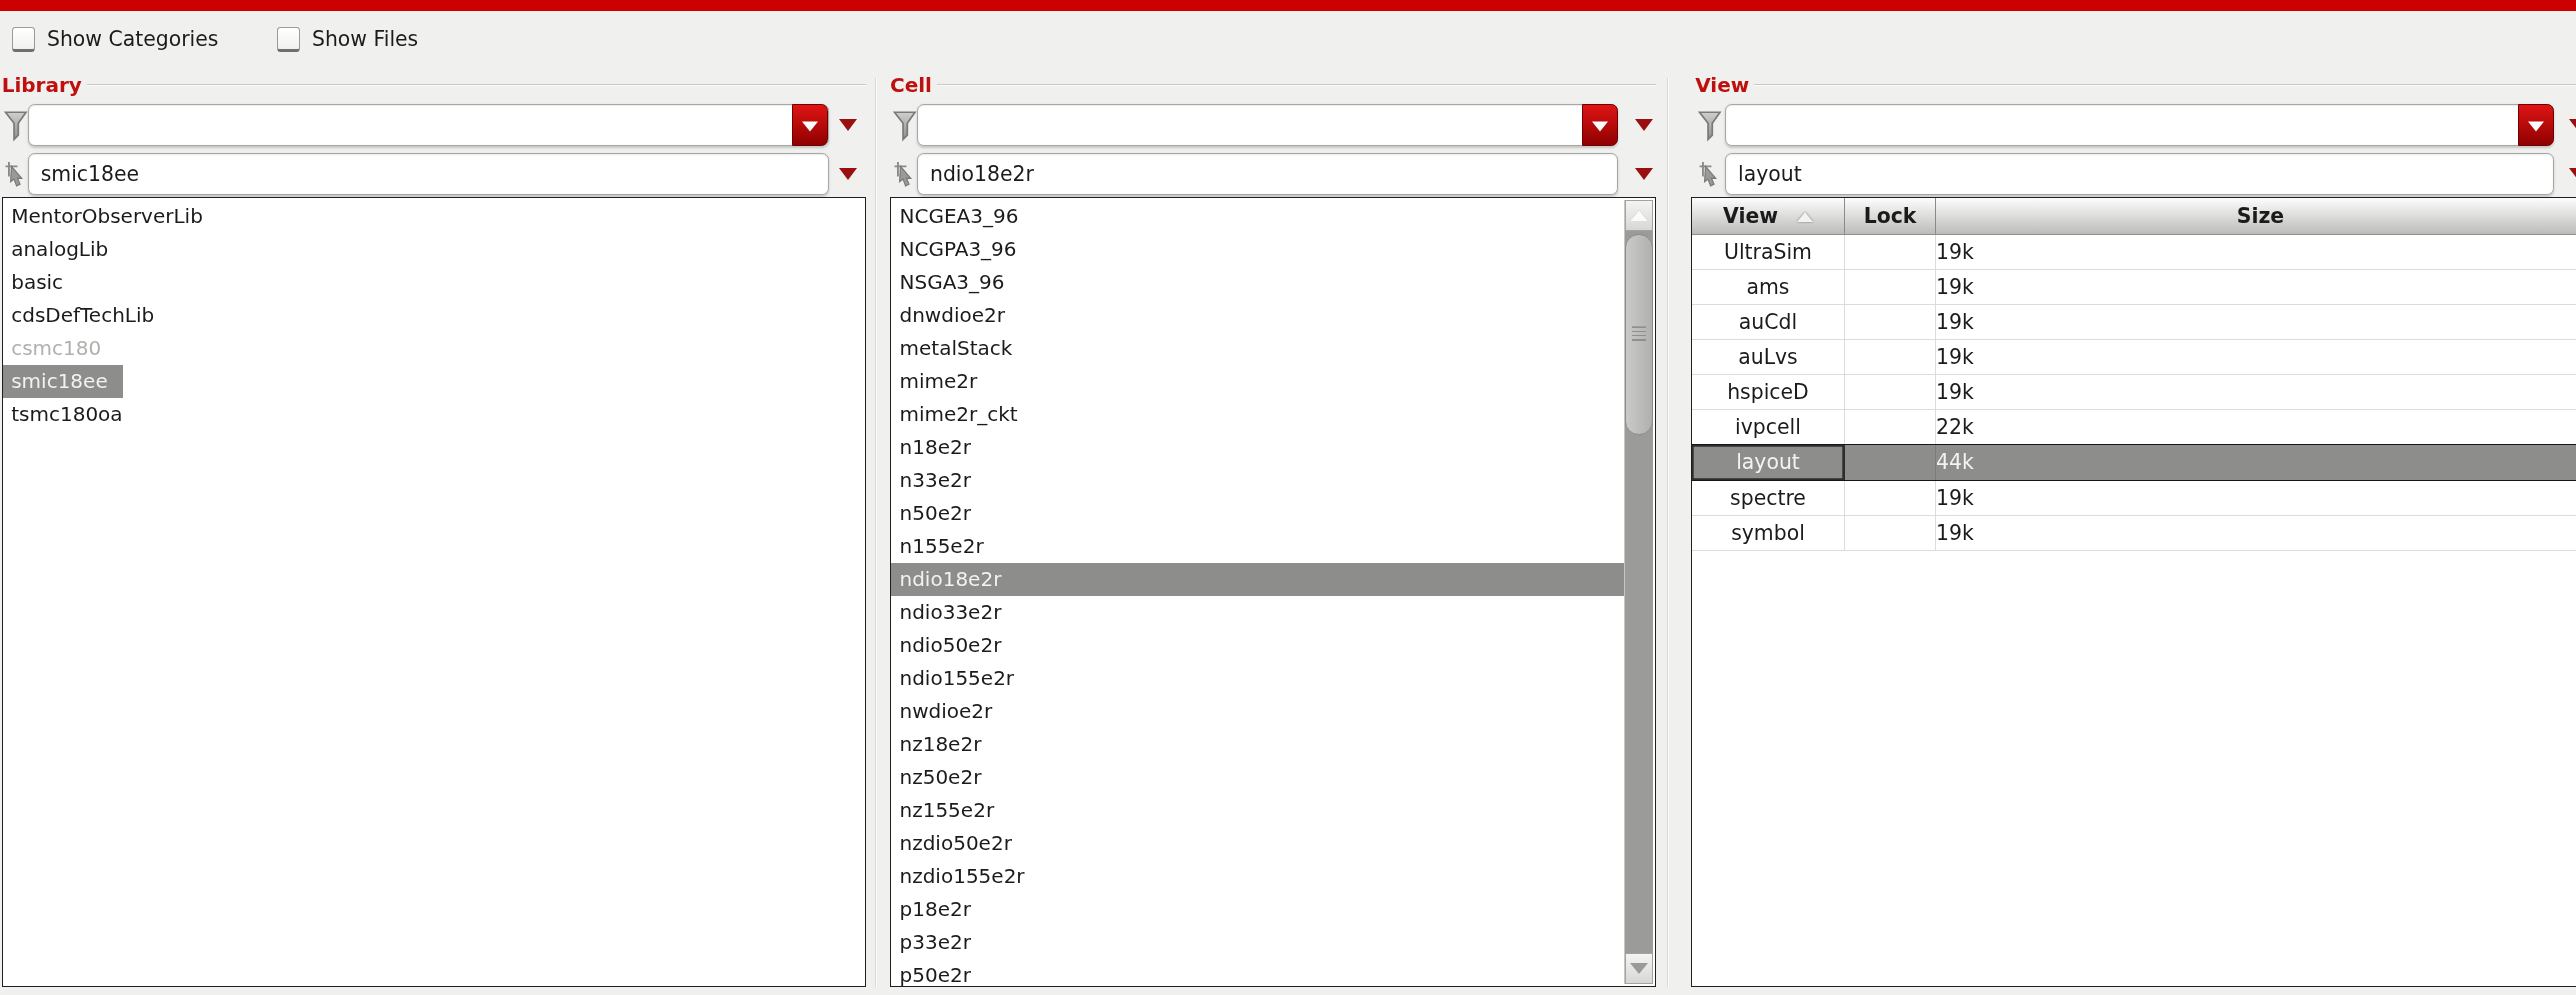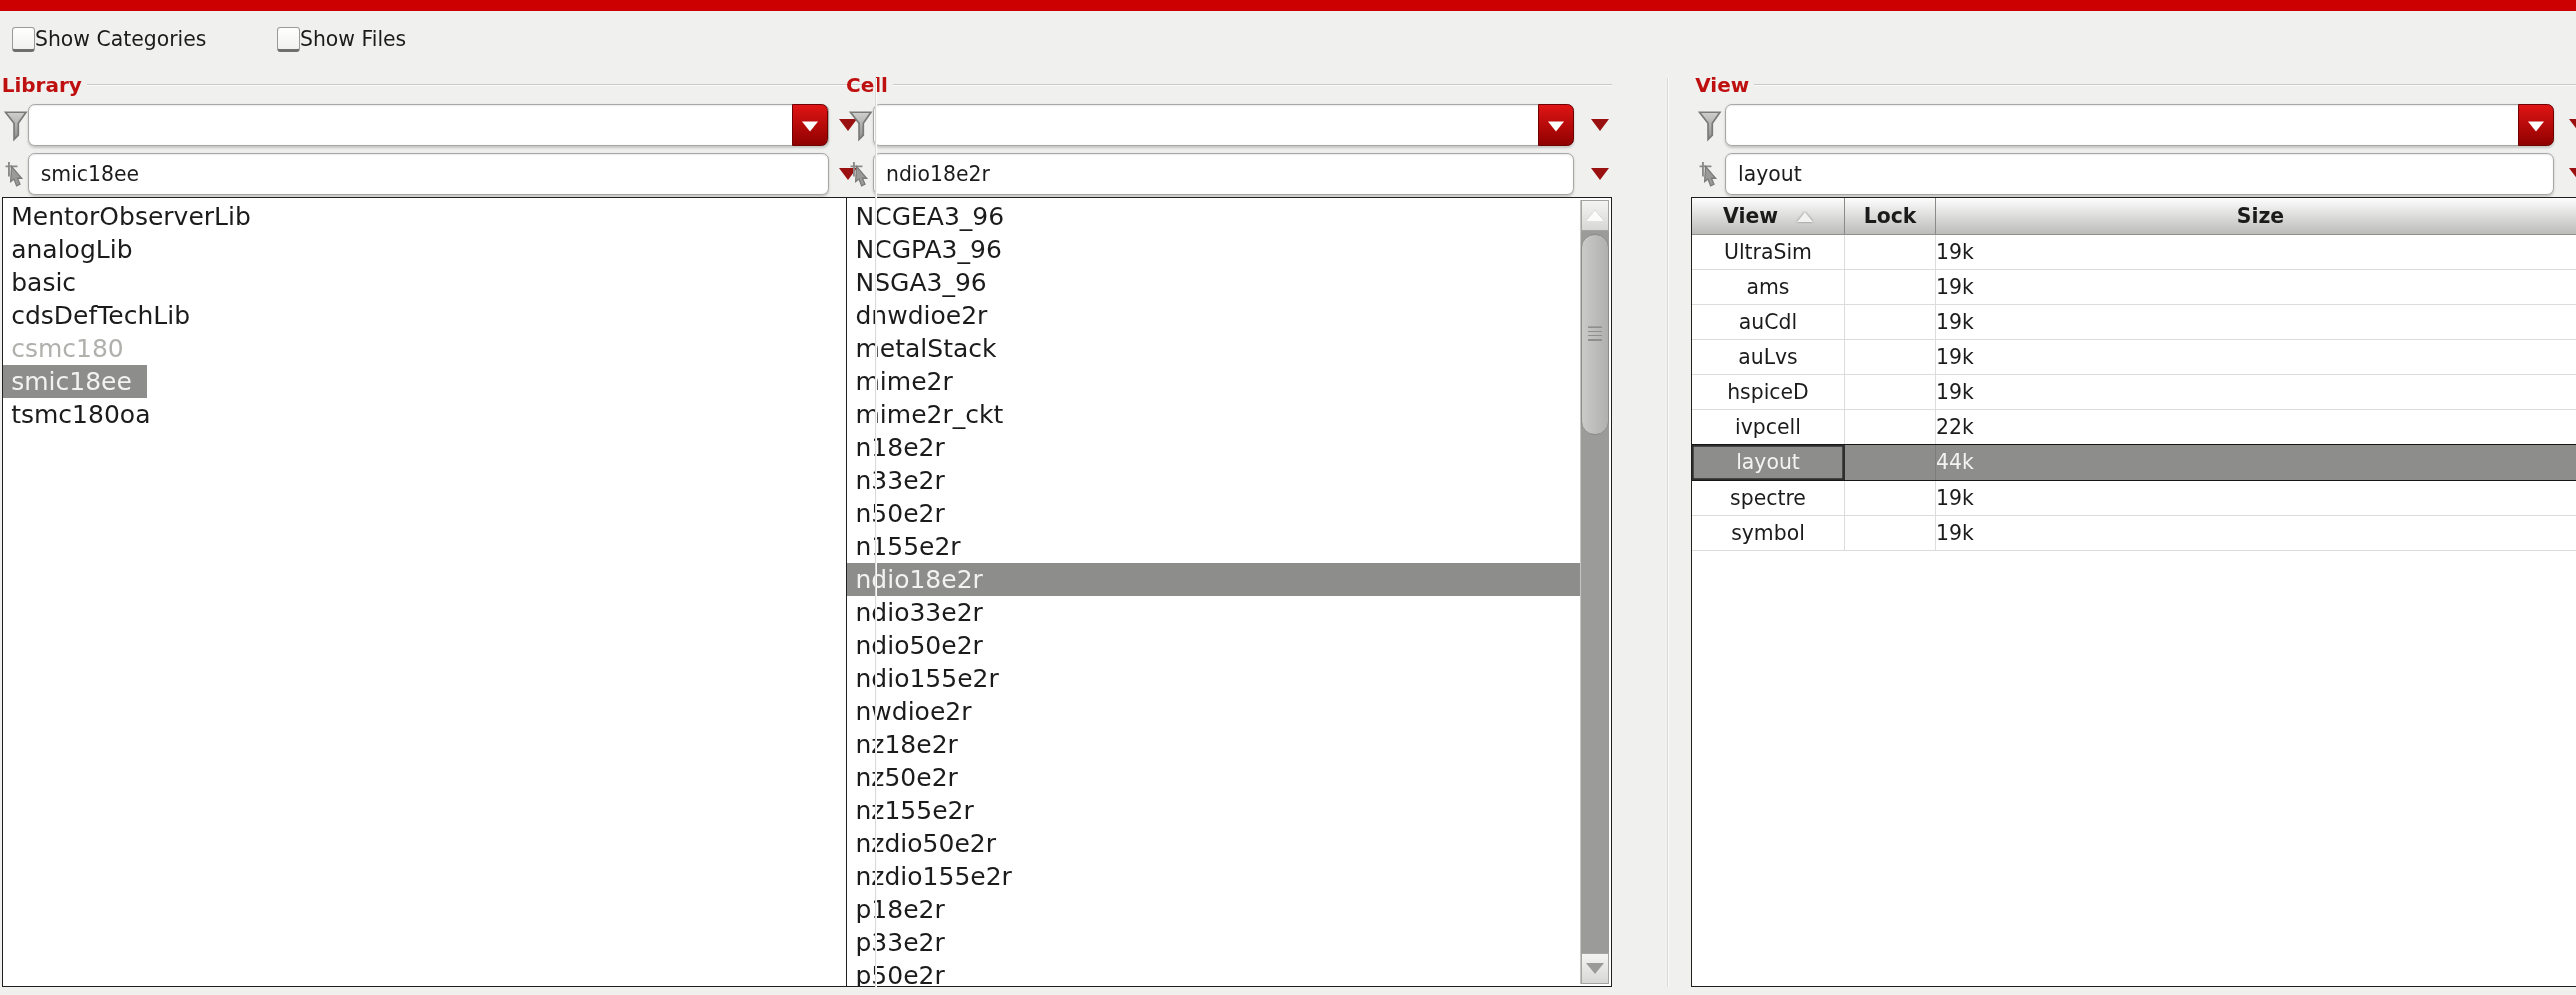--- a/index.html
+++ b/index.html
@@ -13,26 +13,26 @@
   .topbar { position:absolute; left:0; top:0; width:2576px; height:11px; background:#cc0000; }
 
   
   .cbgroup { position:absolute; top:27px; display:flex; align-items:center; }
   .cbgroup.g1 { left:12px; }
   .cbgroup.g2 { left:277px; }
   .checkbox {
     width:23px; height:24.6px; background:linear-gradient(#ffffff,#f1f1ef);
     border:0.8px solid #9a9a98; border-bottom:3.4px solid #6f6f6d; border-radius:3.4px;
   }
-  .cblabel { font-size:20.4px; white-space:nowrap; }
+  .cblabel { font-size:20.4px; margin-left:12px; white-space:nowrap; }
 
   
   .panel { position:absolute; top:75px; }
   #panel-library { left:1.7px;    width:864px; }
-  #panel-cell    { left:846px; width:766px;  }
+  #panel-cell    { left:890px; width:766px;  }
   #panel-view    { left:1681px; width:895px;margin-left:10px; }
   .panel-head { display:flex; align-items:center; height:20.4px; }
   .panel-title { color:#bf1010; font-weight:bold; font-size:20px; white-space:nowrap; }
   .hline { flex:1; height:1.7px; margin-left:5.1px; border-top:0.8px solid #c9c9c7; border-bottom:0.8px solid #fbfbfb; }
 
   .row1 { position:absolute; top:29px; left:0; right:0; height:42px; }
   .row2 { position:absolute; top:78px; left:0; right:0; height:42px; }
   .rowicon { position:absolute; left:1.7px; top:3.4px; width:25.5px; height:36px; }
 
   .combo, .tinput {
@@ -59,21 +59,21 @@
   .drop-tri { position:absolute; top:15.3px; width:0; height:0;
     border-left:9.3px solid transparent; border-right:9.3px solid transparent;
     border-top:12px solid #9a0f0f; }
 
   
   .listbox {
     position:absolute; left:0; top:122px; height:790px; background:#ffffff;
     border:1.7px solid #1f1f1f; overflow:hidden;
   }
   .listbox ul { margin:0; padding:1.7px 0 0 0; list-style:none; }
-  .listbox li { height:33px; line-height:33px; font-size:25px; padding-left:8.5px; white-space:nowrap; }
+  .listbox li { height:33px; line-height:33px; font-size:20px; padding-left:8.5px; white-space:nowrap; }
   .listbox li.muted { color:#b0b0ad; }
   .listbox li.sel-inline { padding-left:0; }
   .listbox li.sel-inline .hl { display:inline-block; height:33px; background:#8d8d8c; color:#f2f2f1; padding:0 15.3px 0 8.5px; }
   .listbox li.sel-row { background:#8d8d8c; color:#f2f2f1; }
 
   
   .sb { position:absolute; top:1.7px; right:1.7px; bottom:1.7px; width:29px; background:#9b9b99; border-left:0.8px solid #c6c6c4; }
   .sb-btn { position:absolute; left:0; width:28px; height:31px; background:linear-gradient(#f4f4f3,#d7d7d5); border:0.8px solid #a3a3a1; }
   .sb-up { top:0; } .sb-down { bottom:0; }
   .sb-btn::after { content:""; position:absolute; left:50%; top:50%; width:0; height:0; }

